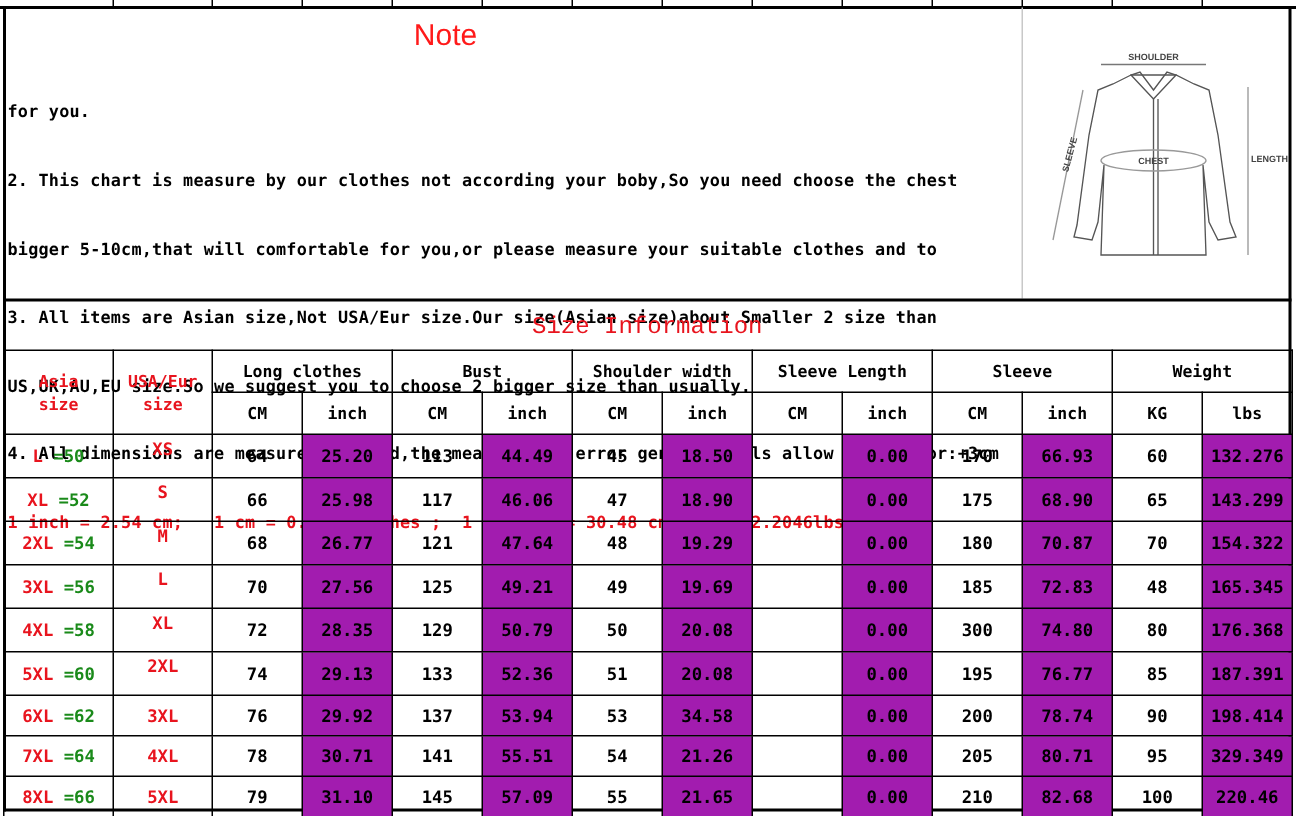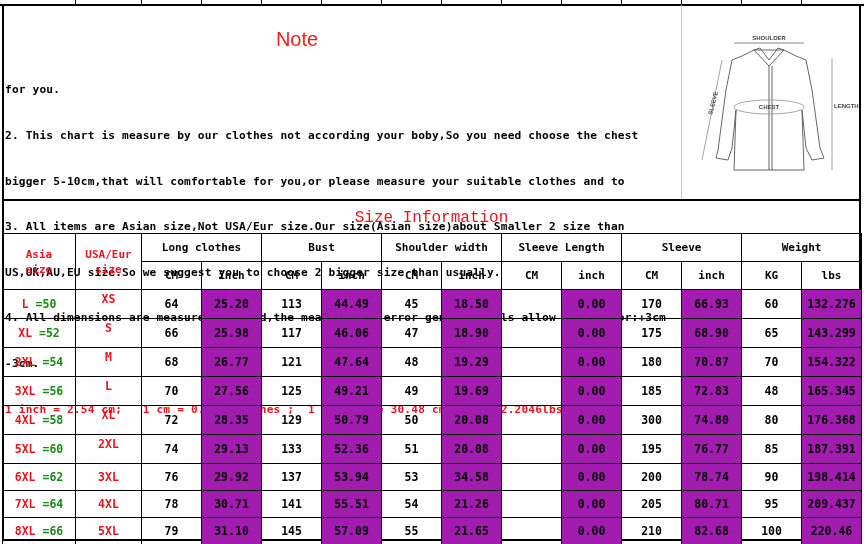--- a/index.html
+++ b/index.html
@@ -2,21 +2,21 @@
 <html><head>
 <meta charset="utf-8">
 <style>
   html, body { margin: 0; padding: 0; background: #ffffff; }
   body { width: 864px; height: 544px; position: relative; overflow: hidden;
          font-family: "DejaVu Sans Mono", "Liberation Mono", monospace; color: #000; }
   .top-strip { position: absolute; left: 0; top: 0; width: 864px; height: 4px; border-bottom: 2px solid #000; }
   .top-strip .tick { position: absolute; top: 0; width: 1px; height: 4px; background: #000; }
   .frame { position: absolute; left: 2px; top: 5px; width: 859px; height: 536px;
            border-left: 2px solid #000; border-right: 2px solid #000; border-bottom: 2px solid #000; box-sizing: border-box; }
-  .note-section { position: absolute; left: 2px; top: 16px; width: 679px; height: 226px; }
+  .note-section { position: absolute; left: 2px; top: 1px; width: 679px; height: 226px; }
   .note-title { position: absolute; left: 0; width: 590px; top: 12px; text-align: center;
                 color: #ff1a1a; font-family: "Liberation Sans", sans-serif; font-size: 20px; }
   .note-lines { position: absolute; left: 3px; top: 36px; width: 676px; font-size: 11.2px; font-weight: bold; line-height: 15.2px; letter-spacing: 0.15px; white-space: pre; }
   .note-line.red { color: #e8141e; }
   .img-divider { position: absolute; left: 681px; top: 5px; width: 1px; height: 194px; background: #c8c8c8; }
   .shirt-box { position: absolute; left: 684px; top: 30px; width: 175px; height: 160px; }
   .hr-note { position: absolute; left: 2px; top: 199px; width: 859px; height: 2px; background: #000; }
   .size-title { position: absolute; left: 2px; top: 201px; width: 859px; height: 32px; text-align: center;
                 line-height: 34px; color: #e8141e; font-family: "Liberation Mono", monospace; font-size: 16px; }
   table.size-table { position: absolute; left: 2px; top: 233px; border-collapse: collapse; table-layout: fixed; width: 859px; }
@@ -54,21 +54,20 @@
 
 <div class="note-section">
   <div class="note-title">Note</div>
   <div class="note-lines">
     <div class="note-line">for you.</div>
     <div class="note-line">2. This chart is measure by our clothes not according your boby,So you need choose the chest</div>
     <div class="note-line">bigger 5-10cm,that will comfortable for you,or please measure your suitable clothes and to</div>
     <div class="note-line">3. All items are Asian size,Not USA/Eur size.Our size(Asian size)about Smaller 2 size than</div>
     <div class="note-line">US,UK,AU,EU size.So we suggest you to choose 2 bigger size than usually.</div>
     <div class="note-line">4. All dimensions are measured by hand,the measurement error generated,pls allow data error:+3cm</div>
-    <div class="note-line">-3cm.</div>
     <div class="note-line red">1 inch = 2.54 cm;   1 cm = 0.3937 inches ;  1 ft (ft) = 30.48 cm;  1 kg=2.2046lbs;</div>
   </div>
 </div>
 
 <div class="img-divider"></div>
 
 <div class="shirt-box">
   <svg width="175" height="160" viewBox="0 0 175 160">
     <g fill="none" stroke="#555" stroke-width="0.9">
       <line x1="50" y1="13" x2="120" y2="13" stroke="#777"></line>
@@ -261,21 +260,21 @@
     <td class="peach">30.71</td>
     <td>141</td>
     <td class="peach">55.51</td>
     <td>54</td>
     <td class="peach">21.26</td>
     <td></td>
     <td class="peach">0.00</td>
     <td>205</td>
     <td class="peach">80.71</td>
     <td>95</td>
-    <td class="peach">209.437</td>
+    <td class="peach">329.349</td>
   </tr>
 
   <tr class="row">
     <td><span class="red">8XL</span> <span class="green">=66</span></td>
     <td class="red usa-cell low">5XL</td>
     <td>79</td>
     <td class="peach">31.10</td>
     <td>145</td>
     <td class="peach">57.09</td>
     <td>55</td>

